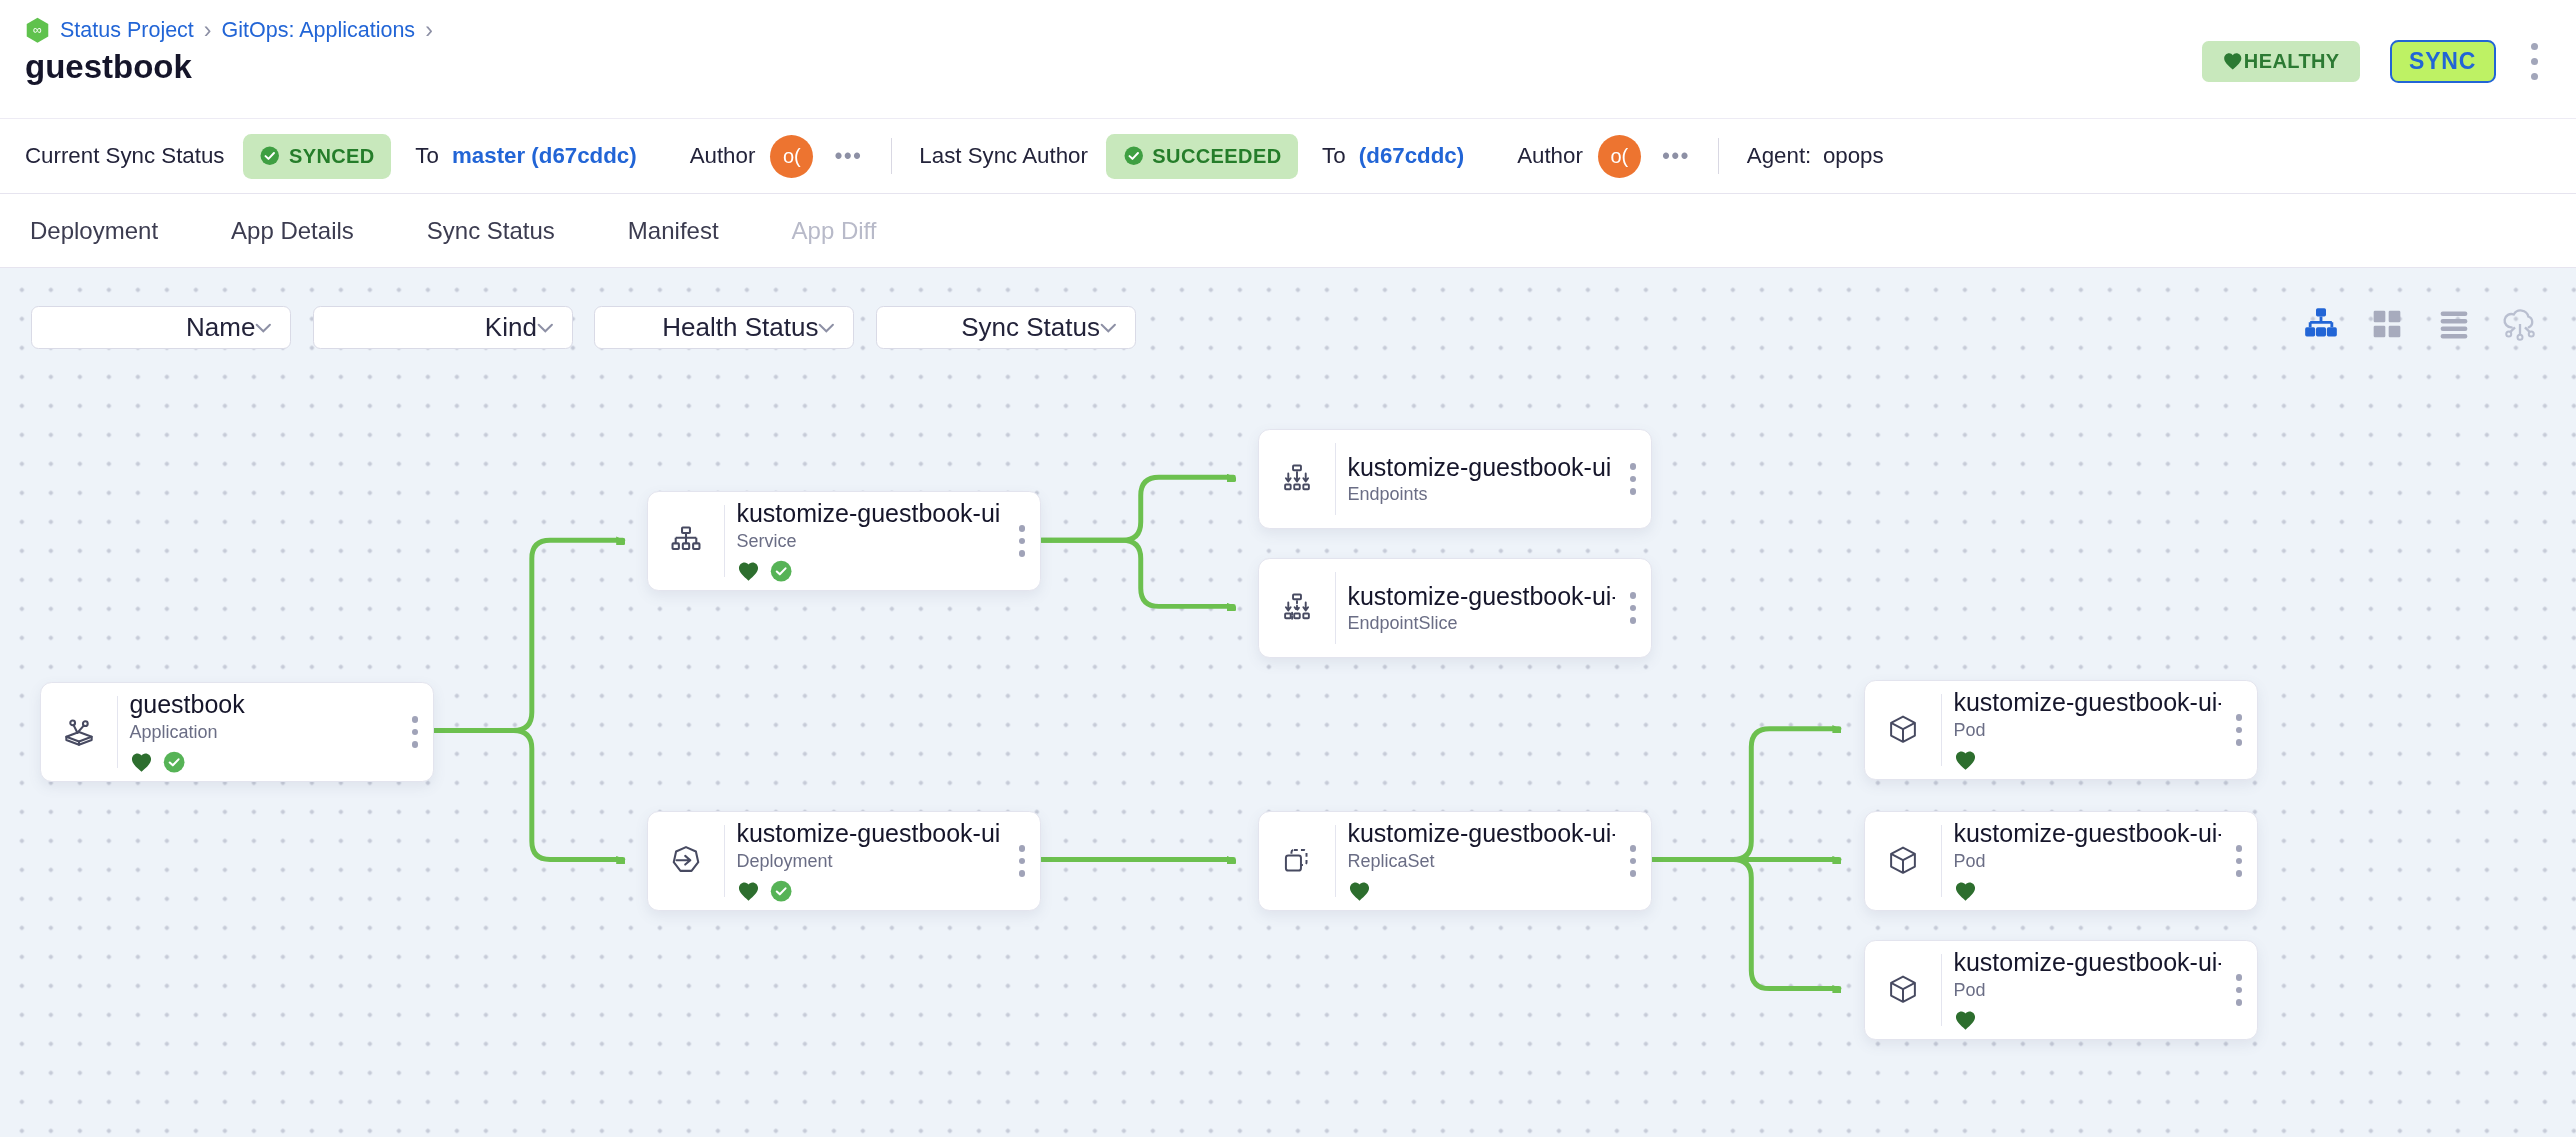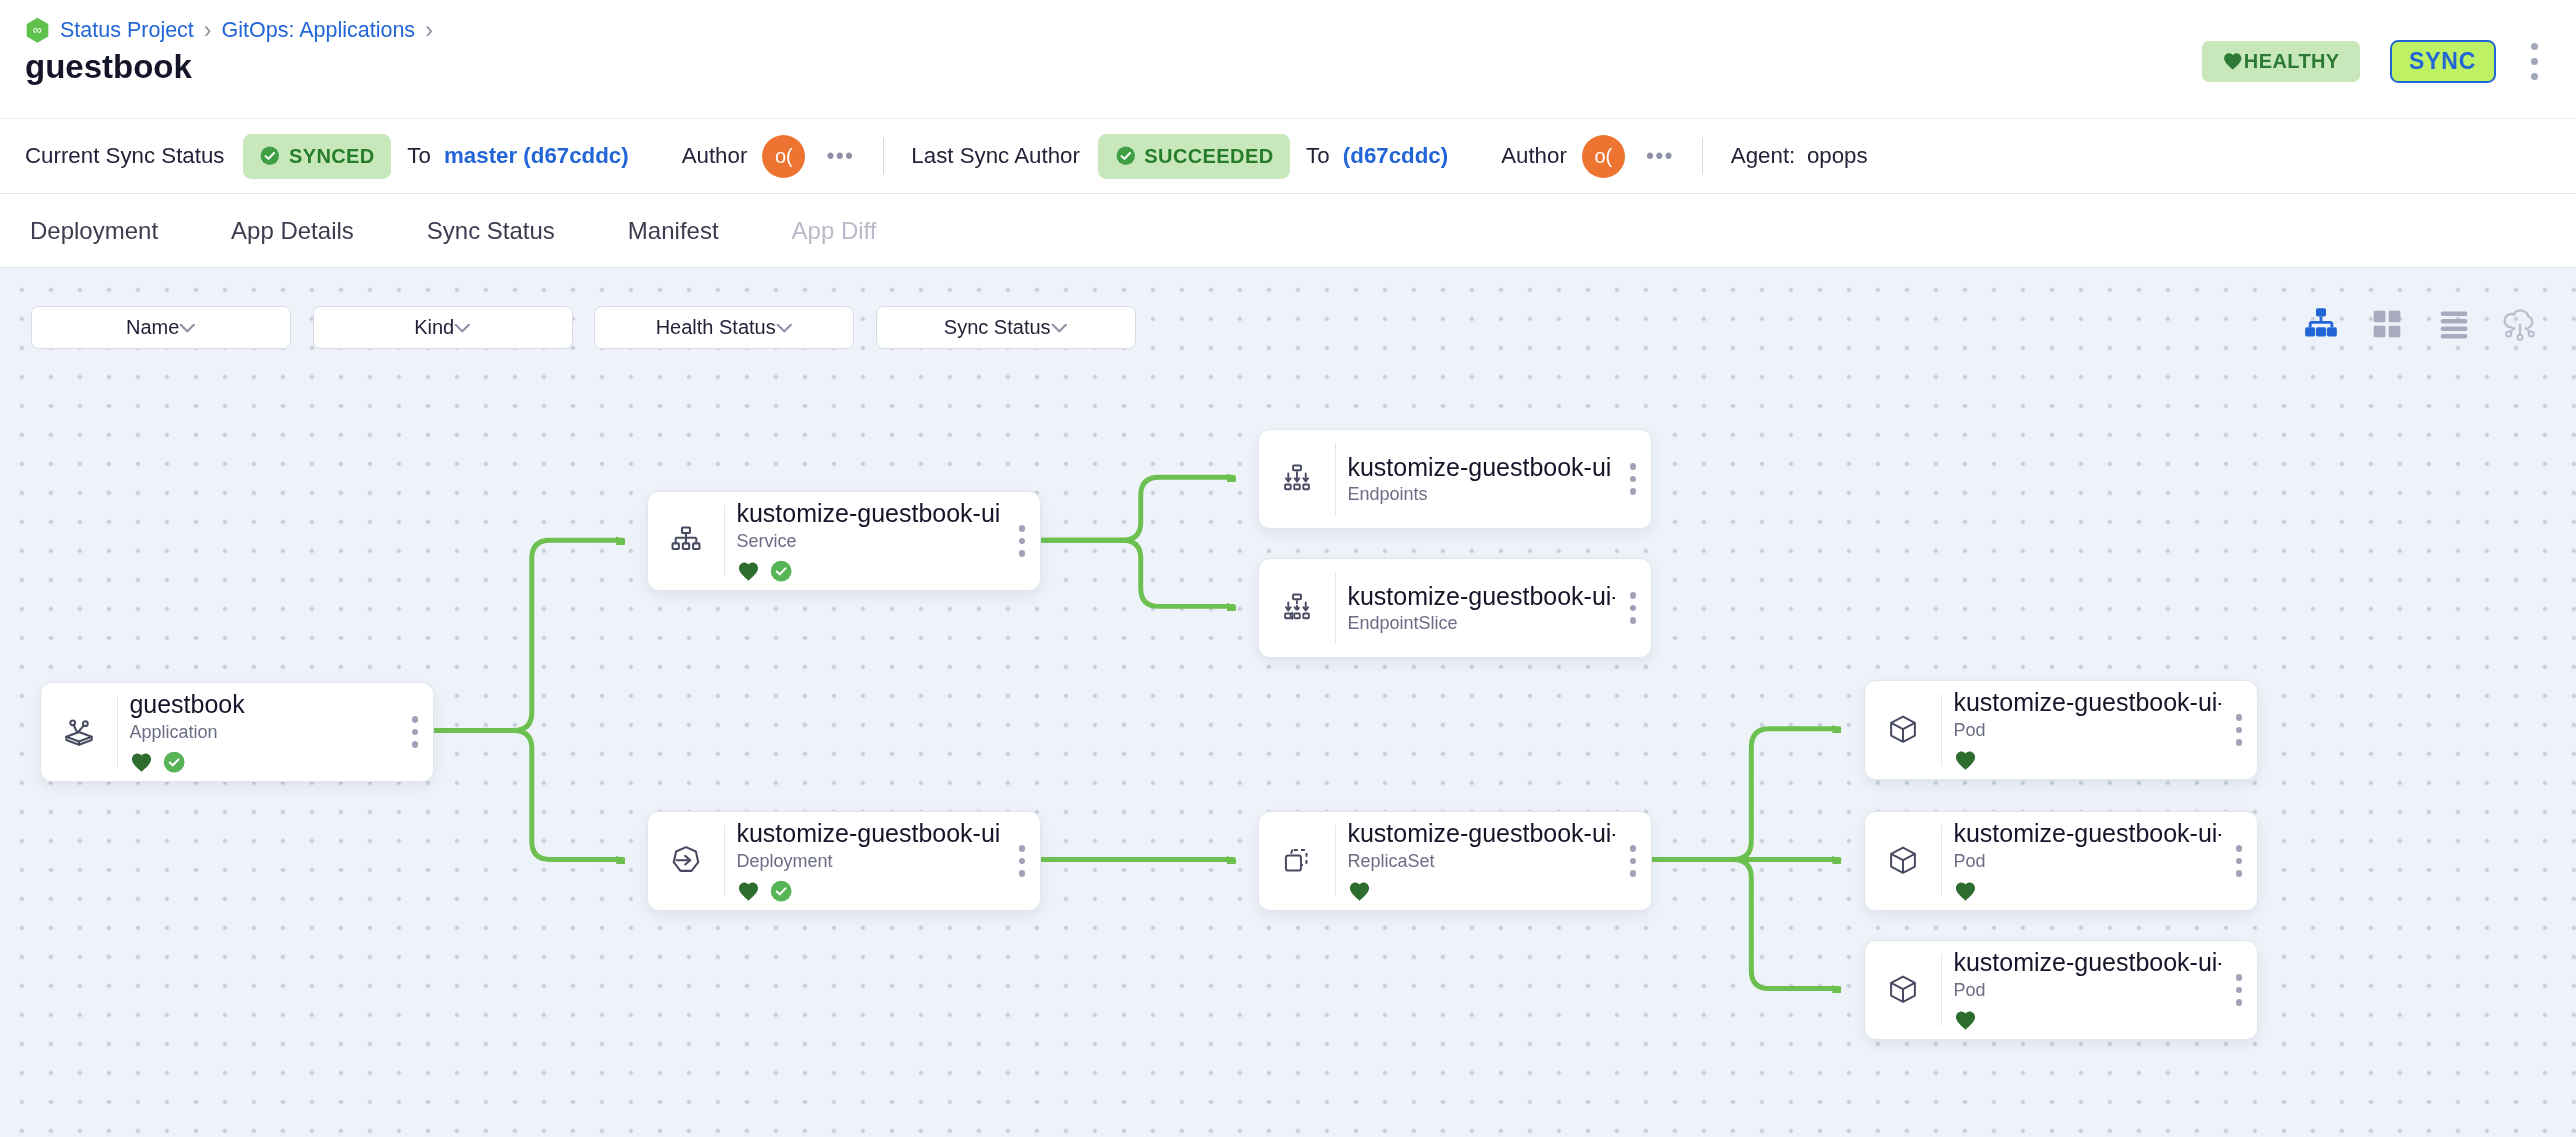--- a/index.html
+++ b/index.html
@@ -15,40 +15,40 @@
   .top-actions{position:absolute;right:33px;top:38px;display:flex;align-items:center;gap:30px;}
   .badge-healthy{display:flex;align-items:center;background:#c8e8bc;color:#2c7a33;font-weight:bold;font-size:20px;letter-spacing:0.4px;border-radius:6.6px;height:41px;padding:0 20px;}
   .btn-sync{display:flex;align-items:center;justify-content:center;height:43px;min-width:106px;border:2.5px solid #2265d6;border-radius:8.3px;color:#2265d6;font-weight:bold;font-size:23px;letter-spacing:0.8px;background:#bef264;cursor:pointer;}
   .kebab-v{display:flex;flex-direction:column;gap:7.4px;padding:5px;cursor:pointer;}
   .kebab-v i{width:7.4px;height:7.4px;border-radius:50%;background:#a2a6ba;}
 
   
   .statusbar{position:relative;display:flex;align-items:center;width:100%;height:74px;border-top:0.8px solid #edebf4;border-bottom:0.8px solid #e6e4ef;background:#fff;font-size:22.3px;}
   .statusbar .s-label{color:#23233a;margin-left:25px;}
   .pill{display:flex;align-items:center;gap:8.3px;background:#c8e8bc;border-radius:8.3px;height:45px;padding:0 16.6px;margin-left:18px;color:#257d2a;font-weight:bold;font-size:20px;letter-spacing:0.4px;}
-  .to-label{margin-left:16px;color:#23233a;}
+  .to-label{margin-left:24px;color:#23233a;}
   .rev{margin-left:13.2px;color:#2265d6;font-weight:bold;}
   .author-label{margin-left:53px;color:#23233a;}
   .avatar{width:43px;height:43px;border-radius:50%;background:#ed7430;color:#fff;display:flex;align-items:center;justify-content:center;font-size:20px;margin-left:15px;}
   .dots-h{margin-left:21.5px;color:#8d90a5;font-weight:bold;font-size:21.5px;letter-spacing:1.7px;cursor:pointer;}
   .vdiv{width:0.8px;height:36px;background:#d9d8e3;margin:0 28px;}
   .agent{color:#23233a;}
 
   
   .tabs{position:relative;display:flex;align-items:stretch;gap:63px;height:73px;padding-left:25px;border-bottom:0.8px solid #e6e4ef;background:#fff;}
   .tab{position:relative;display:flex;align-items:center;font-size:24px;color:#3c3c50;cursor:pointer;padding:0 5px;}
   .tab.active{font-weight:bold;color:#101022;}
   .tab.active::after{content:"";position:absolute;left:-5px;right:-5px;bottom:0;height:5.8px;background:#2265d6;border-radius:2.5px 2.5px 0 0;}
   .tab.disabled{color:#b8bac9;cursor:default;}
 
   
   .canvas{position:relative;width:2576px;height:872px;background-color:#eef3f9;background-image:radial-gradient(circle,#c6cbd8 1.8px,transparent 2.4px);background-size:29px 29px;background-position:7.4px 7.4px;}
 
   .filters{position:absolute;left:31px;top:38px;display:flex;gap:21.5px;}
-  .filter{display:flex;align-items:center;justify-content:center;width:222px;height:41px;background:#fff;border:0.8px solid #d9dae6;border-radius:7.4px;padding:0 18px;font-size:20px;color:#23233a;cursor:pointer;}
+  .filter{display:flex;align-items:center;justify-content:flex-end;width:222px;height:41px;background:#fff;border:0.8px solid #d9dae6;border-radius:7.4px;padding:0 18px;font-size:26px;color:#23233a;cursor:pointer;}
   .filter svg{flex:0 0 auto;}
 
   .viewmodes{position:absolute;right:36px;top:36px;display:flex;align-items:center;gap:26.5px;}
   .vm{width:40px;height:40px;cursor:pointer;}
 
   .edges{position:absolute;left:0;top:0;}
 
   
   .node{position:absolute;width:392px;height:98px;background:#fff;border:0.8px solid #e3e4ee;border-radius:11.6px;box-shadow:0 5px 13.2px rgba(90,100,130,.10);display:flex;align-items:center;cursor:pointer;}
   .node-icon{flex:0 0 76px;display:flex;align-items:center;justify-content:center;}

